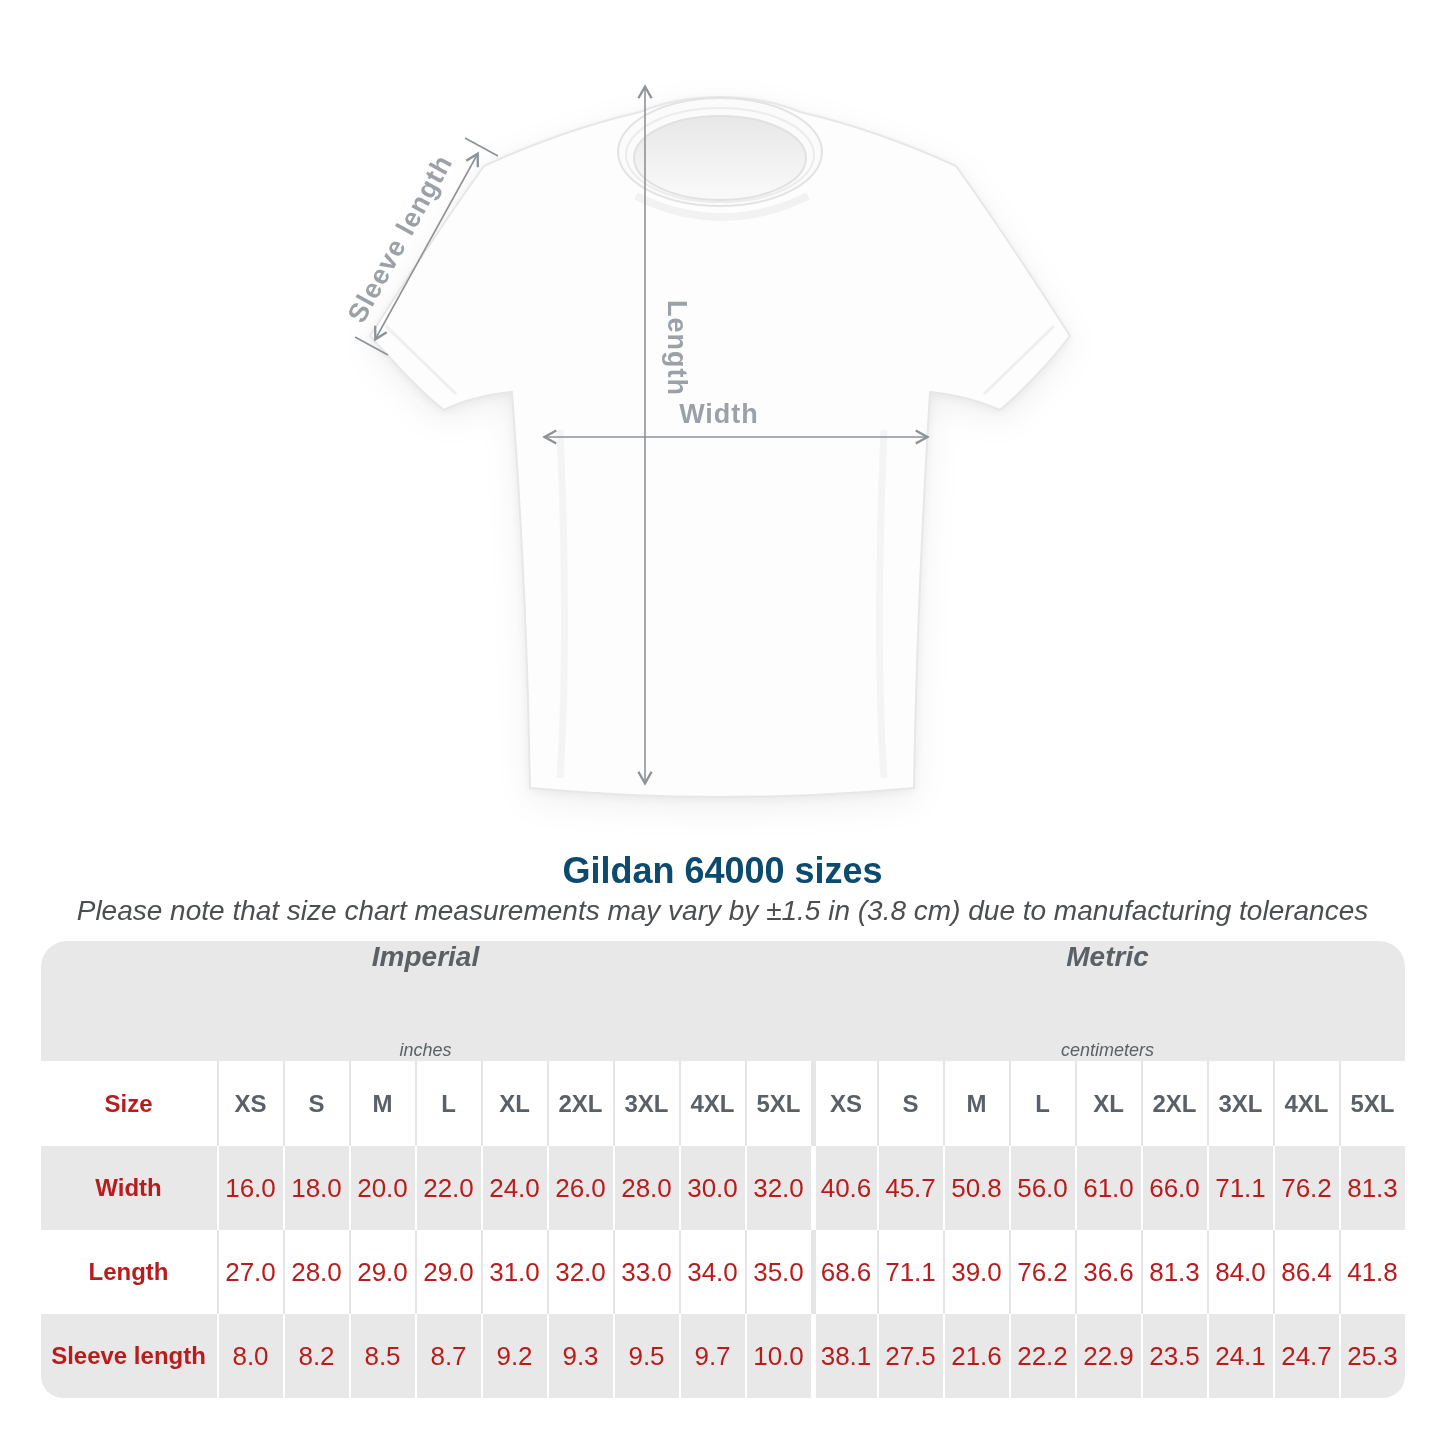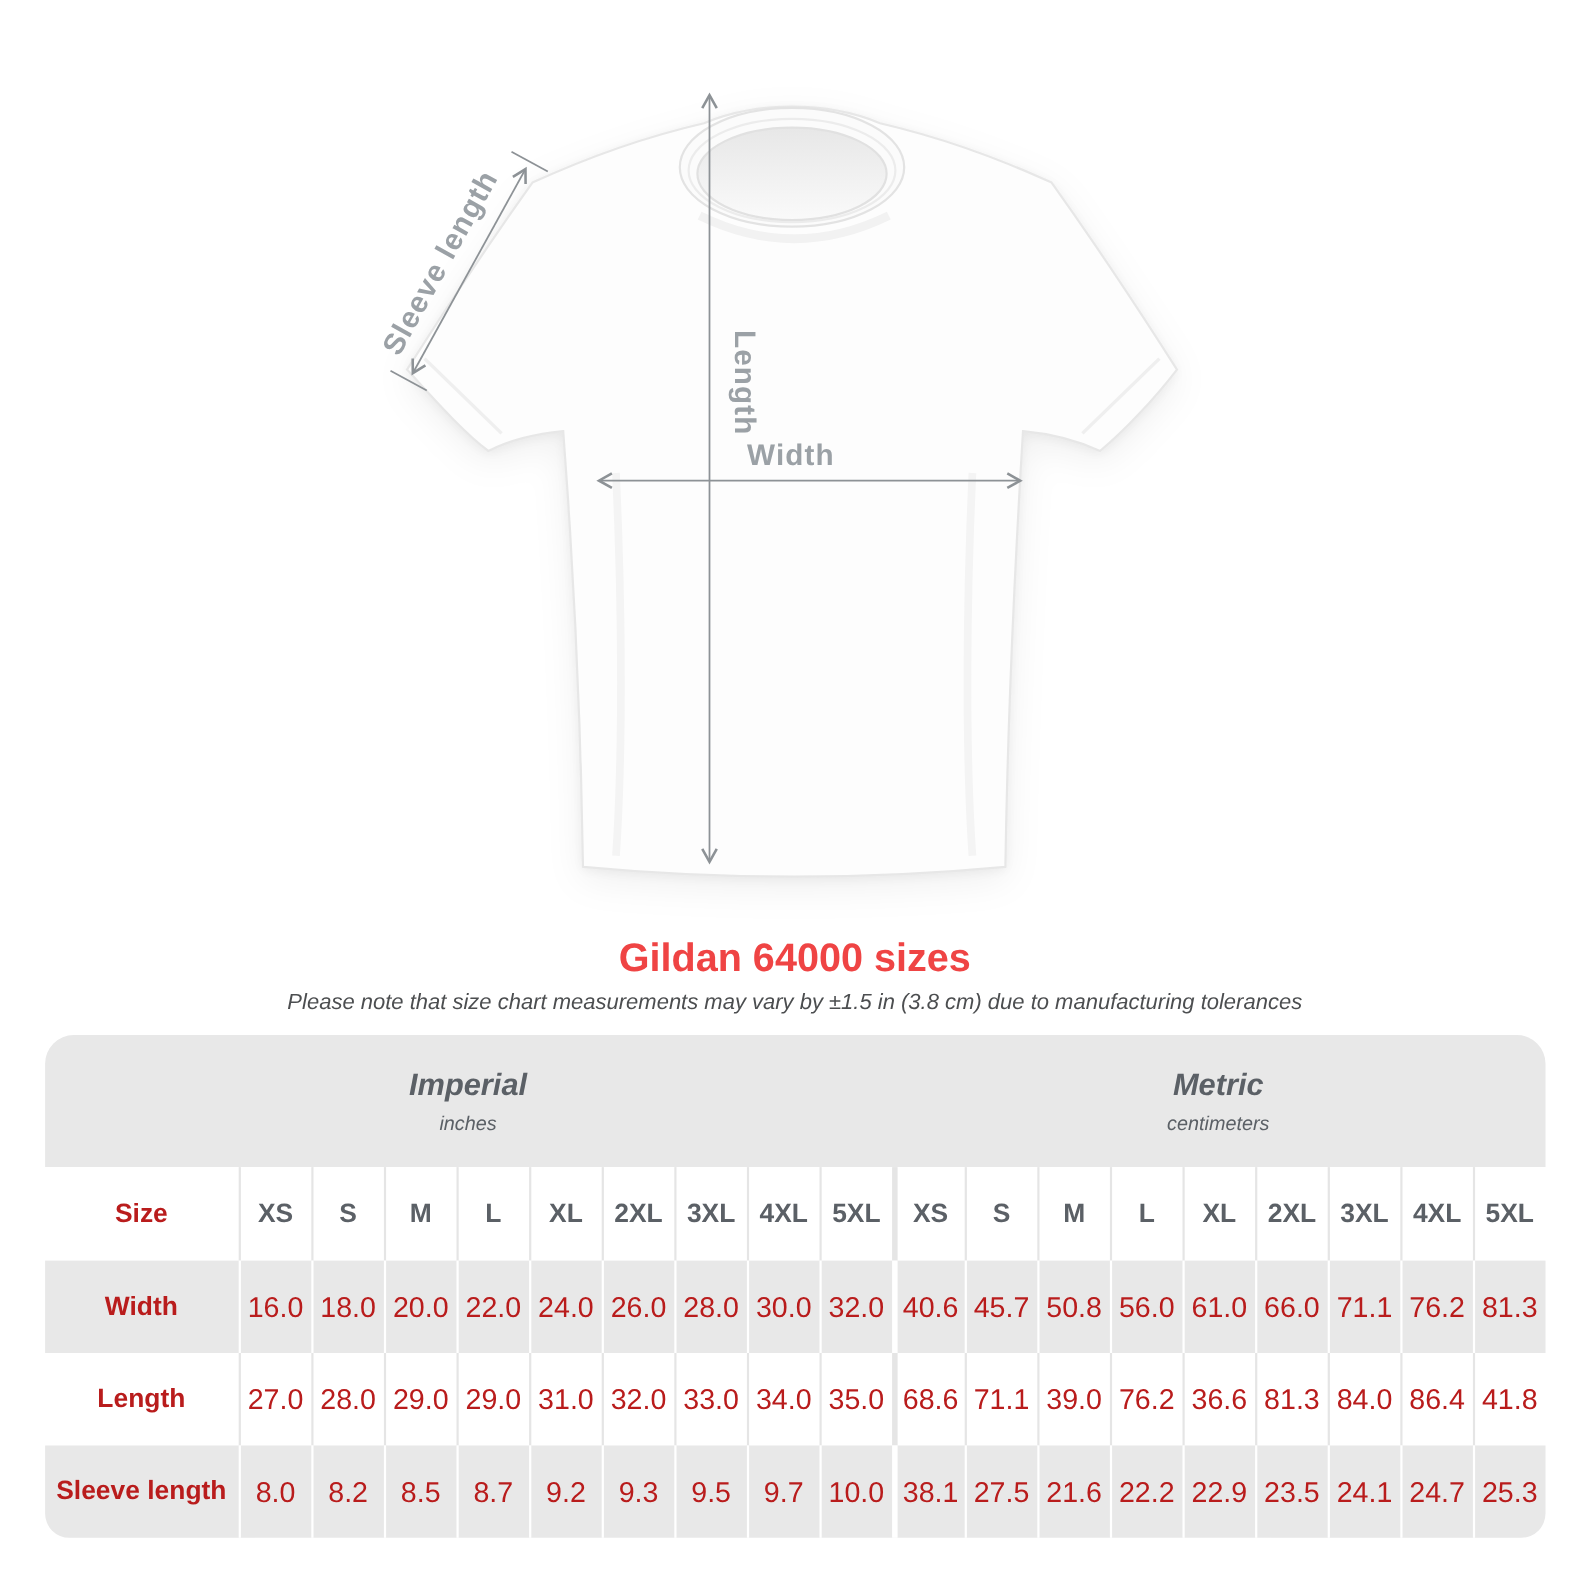--- a/index.html
+++ b/index.html
@@ -13,36 +13,36 @@
 
   
   .diagram-wrap { width:1445px; height:845px; position:relative; }
   .shirt { filter: drop-shadow(0 10px 16px rgba(0,0,0,.06)) drop-shadow(0 2px 5px rgba(0,0,0,.05)); }
   .dim-line { stroke:#8d9296; stroke-width:1.6; fill:none; }
   .dim-label { font-weight:700; font-size:27px; fill:#9ba1a6; letter-spacing:1px; }
 
   
   .page-title {
     margin:4px 0 0 0; text-align:center;
-    font-size:36px; font-weight:700; color:#ef4444; line-height:44px;
+    font-size:36px; font-weight:700; color:#0c4a6e; line-height:44px;
   }
   .page-subtitle {
     margin:4px 0 0 0; text-align:center;
-    font-style:italic; font-size:20px; color:#4c4e50; line-height:28px;
+    font-style:italic; font-size:28px; color:#4c4e50; line-height:28px;
   }
 
   
   .size-table { width:1364px; margin:16px auto 0 auto; }
   .trow { display:grid; grid-template-columns:176px repeat(18, 1fr); }
 
   .band {
     height:120px; background:#e8e8e8;
     border-radius:26px 26px 0 0;
   }
-  .band-half { display:flex; flex-direction:column; align-items:center; justify-content:center; gap:9px; }
+  .band-half { display:flex; flex-direction:column; align-items:center; justify-content:space-between; gap:9px; }
   .band-half-left  { grid-column:1 / span 10; }
   .band-half-right { grid-column:11 / span 9; }
   .band-title { font-style:italic; font-weight:700; font-size:28px; color:#5b6066; }
   .band-unit  { font-style:italic; font-size:18px; color:#5b6066; }
 
   .row-sizes { height:85px; }
   .row-data  { height:84px; }
   .row-white { background:#ffffff; --sep:#e5e5e5; }
   .row-gray  { background:#e8e8e8; --sep:#ffffff; }
   .row-last  { border-radius:0 0 22px 22px; }

